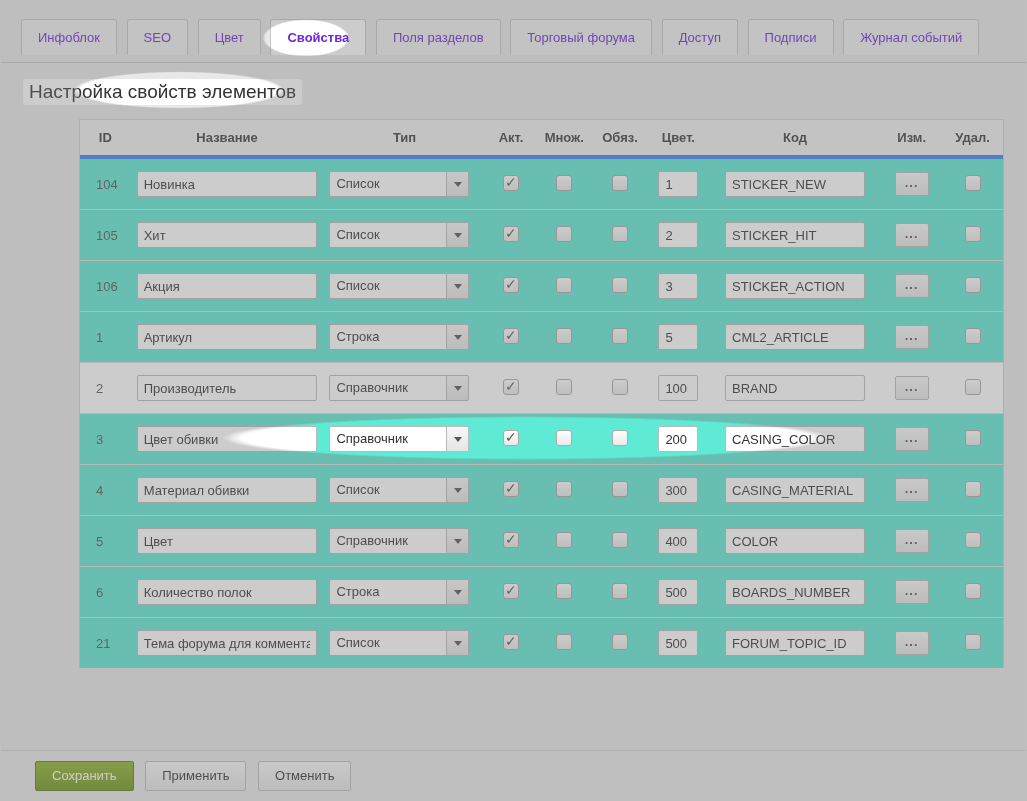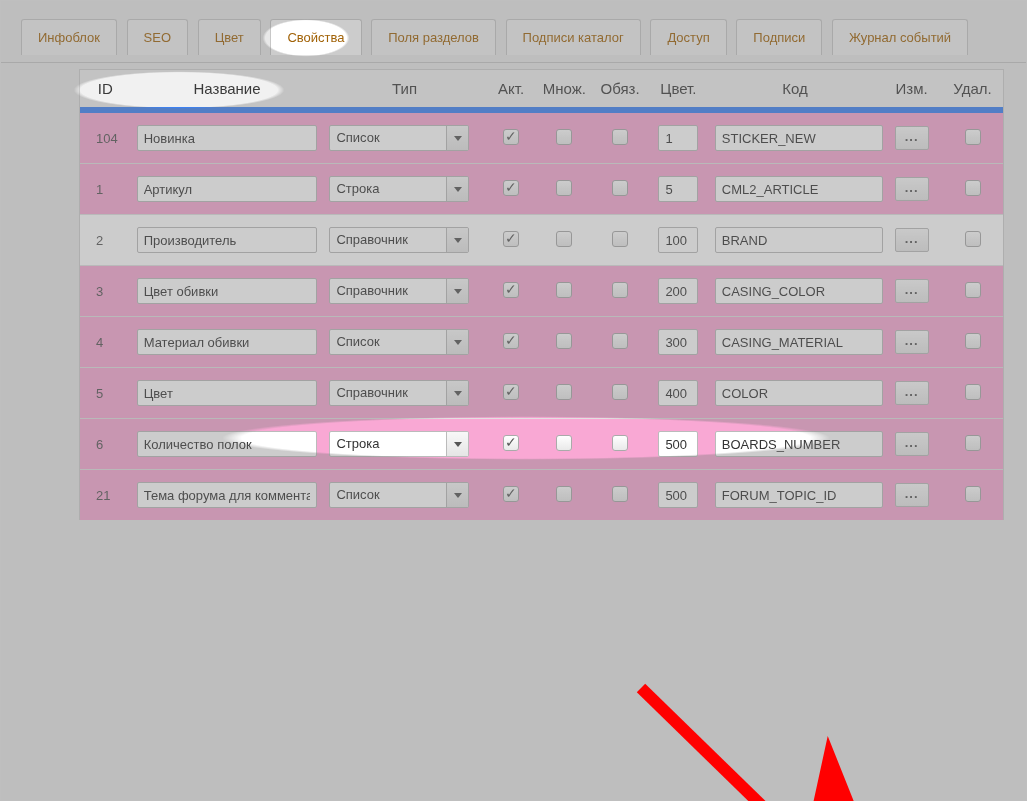--- a/index.html
+++ b/index.html
@@ -27,30 +27,30 @@
     position: relative;
     padding: 18px 20px 0 20px;
     height: 62px;
   }
   .tabs-row .tab {
     display: inline-block;
     padding: 10px 16px;
     border: 1px solid #c7c7c7;
     border-bottom: none;
     background: #f1f1f1;
-    color: #a16207;
+    color: #6d28d9;
     font-size: 13px;
     border-radius: 3px 3px 0 0;
     margin-right: 6px;
     cursor: pointer;
     position: relative;
   }
   .tabs-row .tab.active {
     background: #fff;
-    font-weight: normal;
+    font-weight: bold;
     z-index: 5;
   }
   .tabs-line {
     position: absolute;
     left:0; right:0; bottom:0;
     height:1px;
     background:#c7c7c7;
   }
 
   
@@ -73,50 +73,50 @@
     border-left: 1px solid #cfcfcf;
     border-right: 1px solid #cfcfcf;
     background: #f4f4f4;
   }
   table.props {
     width: 100%;
     border-collapse: collapse;
     table-layout: fixed;
   }
   table.props th {
-    font-weight: normal;
+    font-weight: bold;
     text-align: center;
     padding: 10px 6px;
-    font-size: 15px;
+    font-size: 13px;
     color: #3a3a3a;
-    border-bottom: 6px solid #3b82f6;
+    border-bottom: 4px solid #3b82f6;
     background: #f1f1f1;
   }
   table.props td {
     padding: 12px 6px;
     border-top: 1px solid #e1e1e1;
     text-align: center;
     vertical-align: middle;
   }
   table.props td.idcell { text-align:left; color:#555; padding-left:16px; font-size:13px; }
-  table.props tr.datarow { background:#f9a8d4; }
+  table.props tr.datarow { background:#5eead4; }
   table.props tr.datarow.highlight { background:#ffffff; }
 
   input.txt {
     width: 100%;
     height: 26px;
     border: 1px solid #bbb;
     border-radius: 2px;
     padding: 0 6px;
     font-size: 13px;
     background:#fff;
     color:#333;
   }
   input.txt.small { width: 40px; text-align:left; }
-  input.txt.code { width: 168px; }
+  input.txt.code { width: 140px; }
 
   .select-wrap {
     display: flex;
     width: 140px;
     height: 26px;
     border: 1px solid #bbb;
     border-radius: 2px;
     background: #fff;
     overflow: hidden;
     justify-content: space-between;
@@ -235,27 +235,30 @@
 <body>
 
 <div class="frame">
 
   <div class="tabs-row">
     <span class="tab">Инфоблок</span>
     <span class="tab">SEO</span>
     <span class="tab">Цвет</span>
     <span class="tab active">Свойства</span>
     <span class="tab">Поля разделов</span>
-    <span class="tab">Подписи каталог</span>
+    <span class="tab">Торговый форума</span>
     <span class="tab">Доступ</span>
     <span class="tab">Подписи</span>
     <span class="tab">Журнал событий</span>
     <div class="tabs-line"></div>
   </div>
 
+  <div class="heading-wrap">
+    <span class="heading">Настройка свойств элементов</span>
+  </div>
 
   <div class="table-area">
     <table class="props">
       <colgroup>
         <col style="width:50px">
         <col style="width:190px">
         <col style="width:160px">
         <col style="width:50px">
         <col style="width:55px">
         <col style="width:55px">
@@ -290,20 +293,54 @@
             </td>
             <td><span class="chk checked"></span></td>
             <td><span class="chk"></span></td>
             <td><span class="chk"></span></td>
             <td><input class="txt small" value="1" style=""></td>
             <td><input class="txt code" value="STICKER_NEW" style=""></td>
             <td><span class="more-btn">...</span></td>
             <td><span class="chk"></span></td>
           </tr>
           <tr class="datarow">
+            <td class="idcell">105</td>
+            <td><input class="txt" value="Хит" style=""></td>
+            <td>
+              <div class="select-wrap">
+                <div class="sel-val">Список</div>
+                <div class="sel-arrow"></div>
+              </div>
+            </td>
+            <td><span class="chk checked"></span></td>
+            <td><span class="chk"></span></td>
+            <td><span class="chk"></span></td>
+            <td><input class="txt small" value="2" style=""></td>
+            <td><input class="txt code" value="STICKER_HIT" style=""></td>
+            <td><span class="more-btn">...</span></td>
+            <td><span class="chk"></span></td>
+          </tr>
+          <tr class="datarow">
+            <td class="idcell">106</td>
+            <td><input class="txt" value="Акция" style=""></td>
+            <td>
+              <div class="select-wrap">
+                <div class="sel-val">Список</div>
+                <div class="sel-arrow"></div>
+              </div>
+            </td>
+            <td><span class="chk checked"></span></td>
+            <td><span class="chk"></span></td>
+            <td><span class="chk"></span></td>
+            <td><input class="txt small" value="3" style=""></td>
+            <td><input class="txt code" value="STICKER_ACTION" style=""></td>
+            <td><span class="more-btn">...</span></td>
+            <td><span class="chk"></span></td>
+          </tr>
+          <tr class="datarow">
             <td class="idcell">1</td>
             <td><input class="txt" value="Артикул" style=""></td>
             <td>
               <div class="select-wrap">
                 <div class="sel-val">Строка</div>
                 <div class="sel-arrow"></div>
               </div>
             </td>
             <td><span class="chk checked"></span></td>
             <td><span class="chk"></span></td>
@@ -412,20 +449,25 @@
             <td><span class="chk"></span></td>
             <td><input class="txt small" value="500" style=""></td>
             <td><input class="txt code" value="FORUM_TOPIC_ID" style=""></td>
             <td><span class="more-btn">...</span></td>
             <td><span class="chk"></span></td>
           </tr>
         </tbody>
     </table>
   </div>
 
+  <div class="actionbar">
+    <span class="btn primary">Сохранить</span>
+    <span class="btn">Применить</span>
+    <span class="btn">Отменить</span>
+  </div>
 
   <div class="dim"></div>
 
   <svg class="arrow" width="1027" height="801">
     <defs>
       <marker id="ah" markerWidth="18" markerHeight="16" refX="14" refY="8" orient="auto">
         <path d="M0,0 L18,8 L0,16 L5,8 Z" fill="#ff0000"></path>
       </marker>
     </defs>
     <line x1="640" y1="168" x2="880" y2="402" stroke="#ff0000" stroke-width="12" marker-end="url(#ah)"></line>

